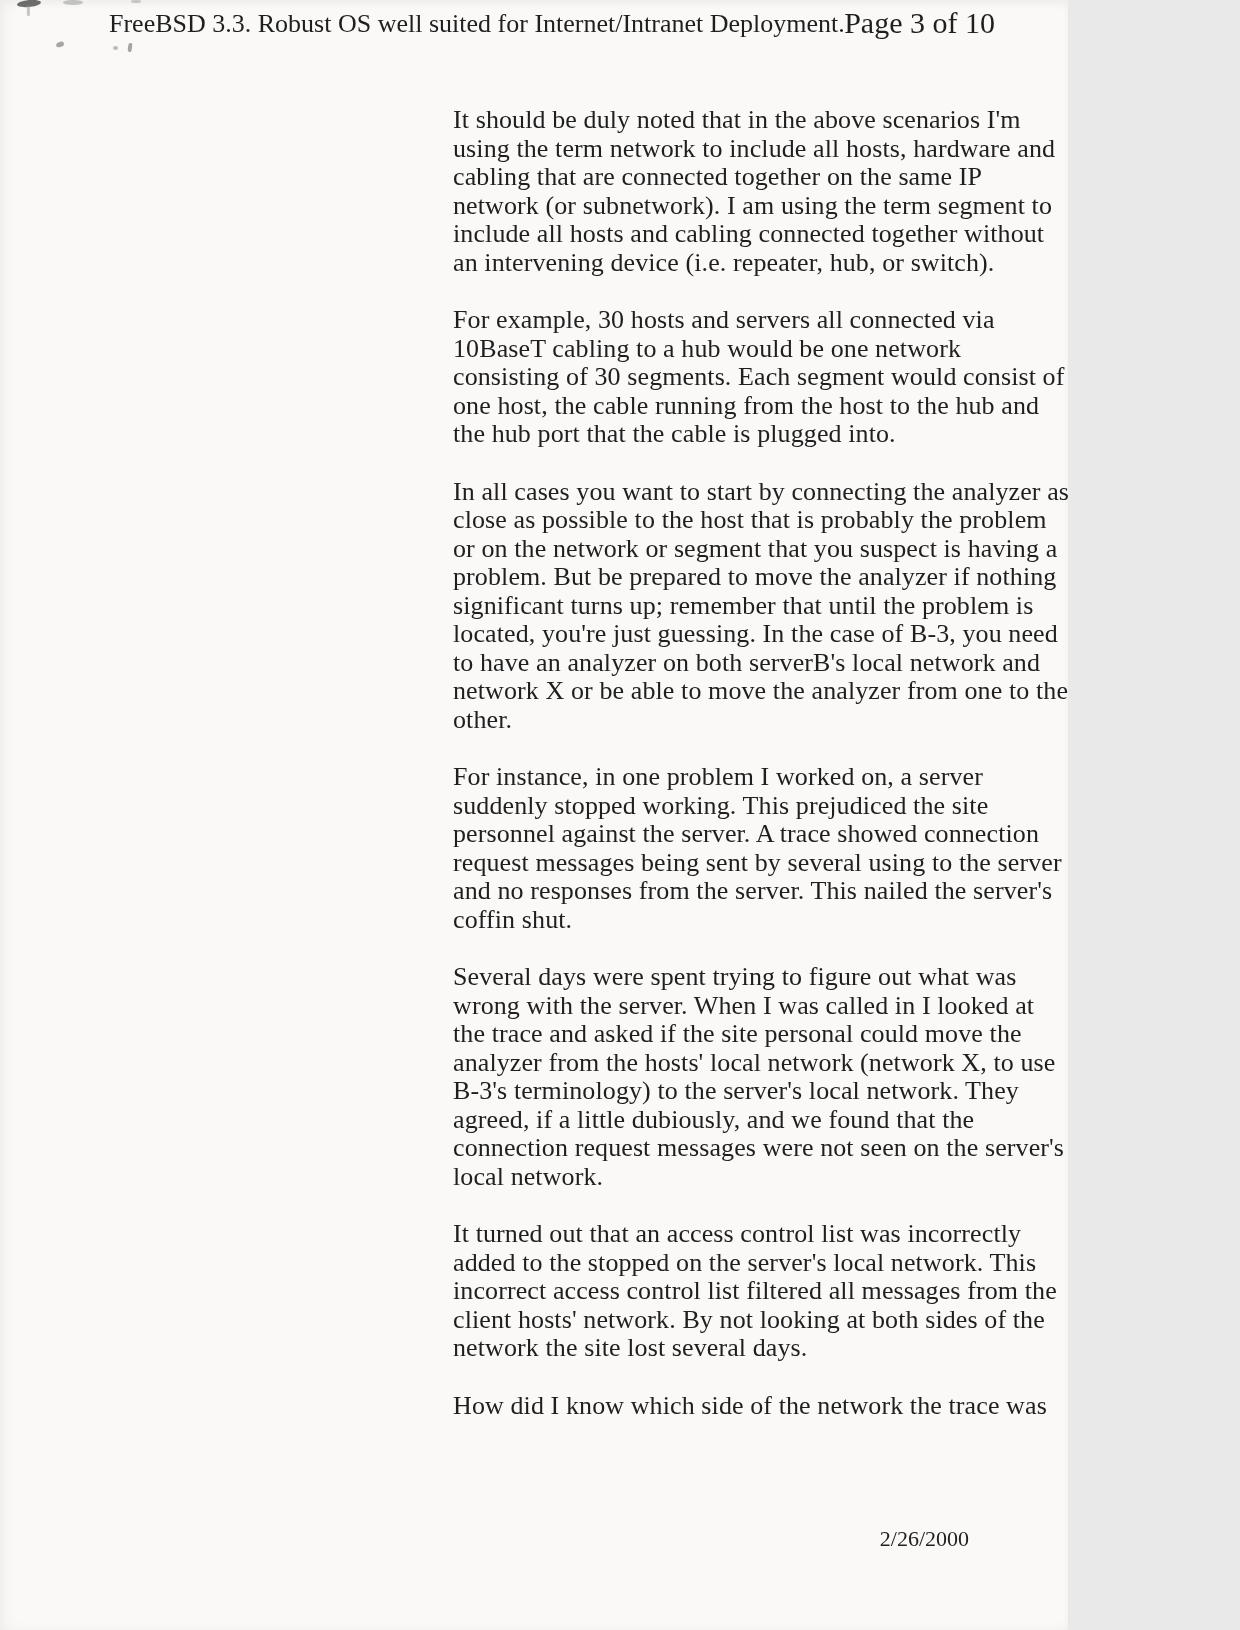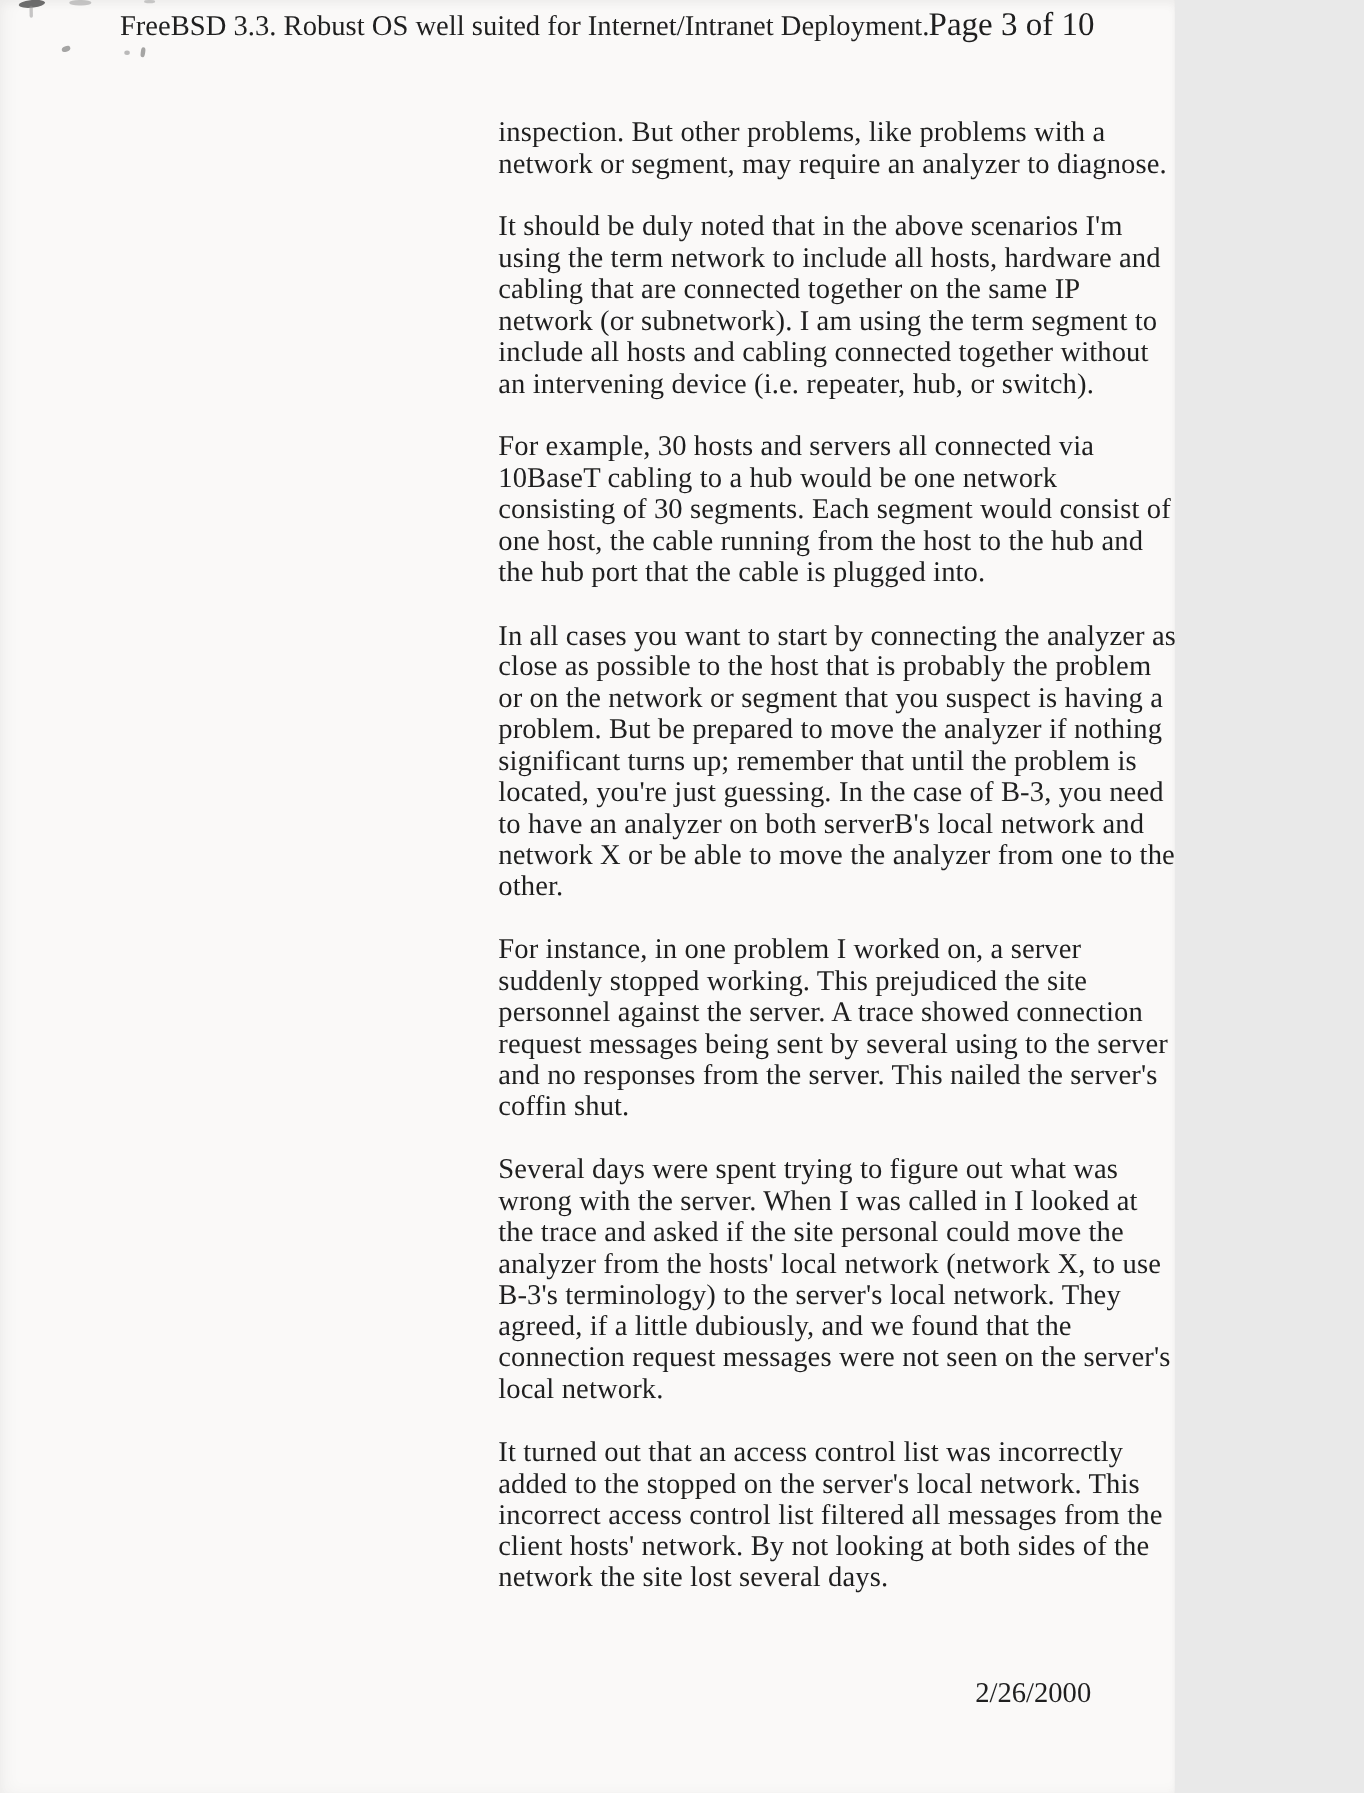--- a/index.html
+++ b/index.html
@@ -40,22 +40,22 @@
     white-space:pre;
     letter-spacing:0.1px;
   }
   .body-column p:last-child{margin-bottom:0;}
   
   .footer-url{
     position:absolute;left:100px;top:1523px;
     font-size:26px;line-height:28.5px;white-space:pre;
   }
   .footer-date{
-    position:absolute;right:76px;top:1525px;
-    font-size:26px;line-height:28.5px;white-space:pre;
+    position:absolute;right:99px;top:1525px;
+    font-size:22px;line-height:28.5px;white-space:pre;
   }
   
   .smudge,.speck{position:absolute;pointer-events:none;}
   .smudge-a{left:17px;top:0;width:24px;height:7px;background:#4b4b4b;border-radius:50% 60% 50% 60%;transform:rotate(-7deg);opacity:.8;}
   .smudge-a::after{content:"";position:absolute;left:9px;top:5px;width:3px;height:11px;background:#777;opacity:.5;border-radius:2px;transform:rotate(6deg);}
   .smudge-b{left:63px;top:0;width:20px;height:5px;background:#8a8a8a;border-radius:45%;opacity:.45;}
   .smudge-c{left:131px;top:0;width:10px;height:3px;background:#909090;border-radius:45%;opacity:.45;}
   .speck-a{left:56px;top:42px;width:8px;height:5px;background:#6d6d6d;border-radius:60% 40% 50% 50%;transform:rotate(-18deg);opacity:.6;}
   .speck-b{left:113px;top:46px;width:5px;height:4px;background:#7a7a7a;border-radius:50%;opacity:.5;}
   .speck-c{left:128px;top:43px;width:4px;height:9px;background:#6d6d6d;border-radius:40%;transform:rotate(8deg);opacity:.6;}
@@ -73,22 +73,20 @@
   <div class="speck speck-a"></div>
   <div class="speck speck-b"></div>
   <div class="speck speck-c"></div>
   <div class="speck speck-d"></div>
   <div class="speck speck-e"></div>
 
   <div class="header-title">FreeBSD 3.3. Robust OS well suited for Internet/Intranet Deployment.</div>
   <div class="header-page">Page 3 of 10</div>
 
   <main class="body-column">
-    <p>inspection. But other problems, like problems with a
-network or segment, may require an analyzer to diagnose.</p>
     <p>It should be duly noted that in the above scenarios I'm
 using the term network to include all hosts, hardware and
 cabling that are connected together on the same IP
 network (or subnetwork). I am using the term segment to
 include all hosts and cabling connected together without
 an intervening device (i.e. repeater, hub, or switch).</p>
     <p>For example, 30 hosts and servers all connected via
 10BaseT cabling to a hub would be one network
 consisting of 30 segments. Each segment would consist of
 one host, the cable running from the host to the hub and
@@ -114,17 +112,18 @@
 analyzer from the hosts' local network (network X, to use
 B-3's terminology) to the server's local network. They
 agreed, if a little dubiously, and we found that the
 connection request messages were not seen on the server's
 local network.</p>
     <p>It turned out that an access control list was incorrectly
 added to the stopped on the server's local network. This
 incorrect access control list filtered all messages from the
 client hosts' network. By not looking at both sides of the
 network the site lost several days.</p>
+    <p>How did I know which side of the network the trace was</p>
   </main>
 
   <div class="footer-date">2/26/2000</div>
 
 </div>
 
 </body></html>

